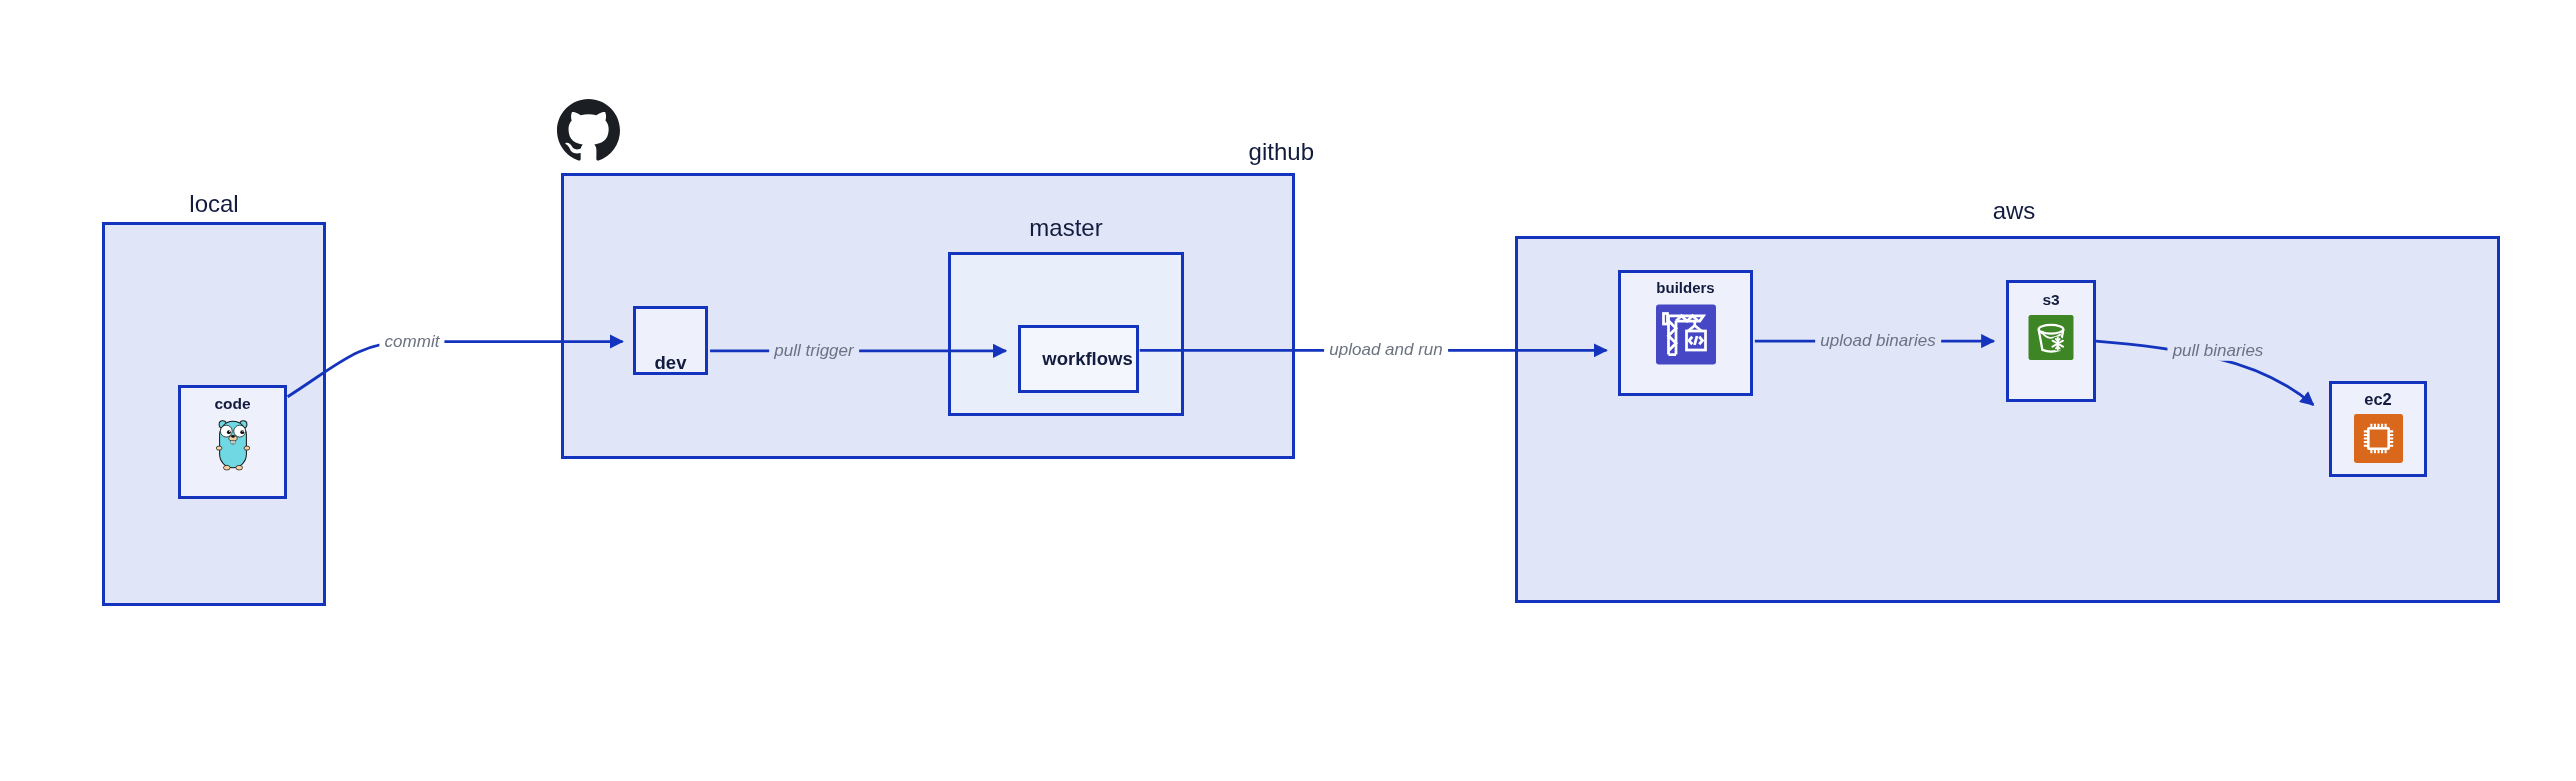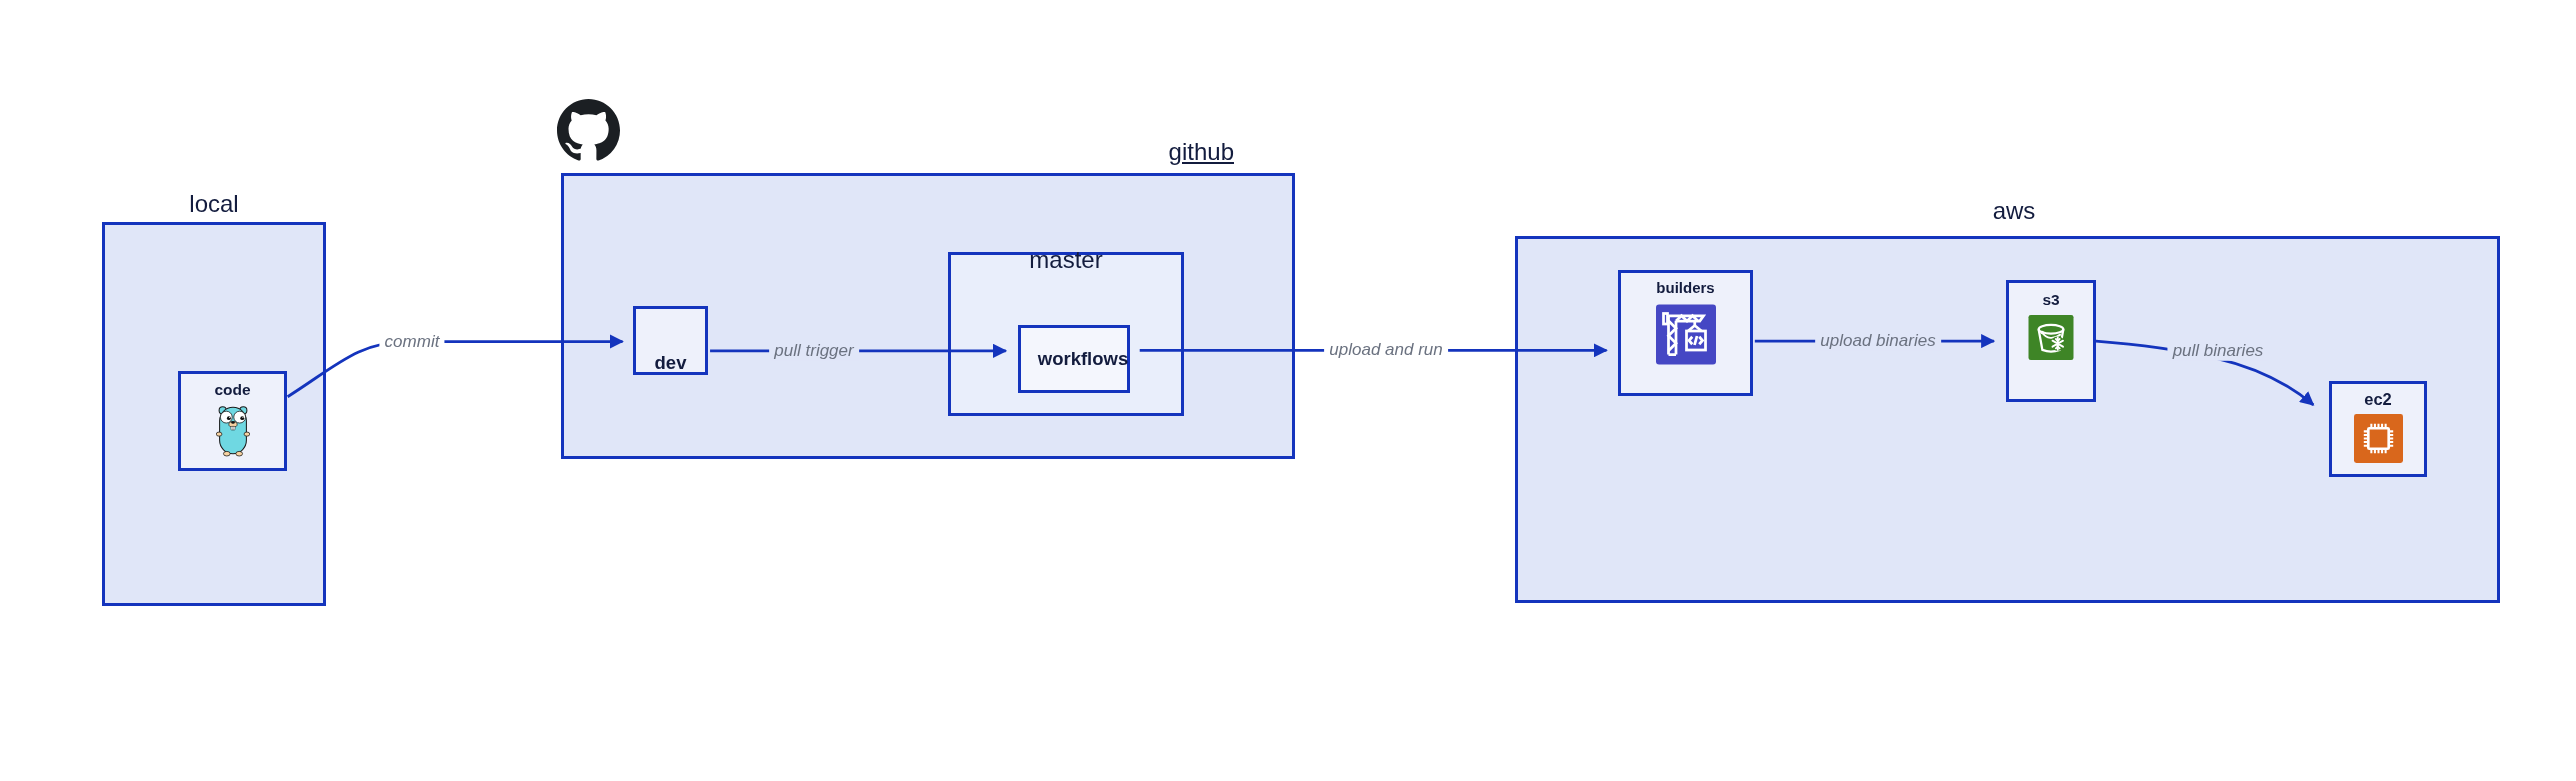--- a/index.html
+++ b/index.html
@@ -49,29 +49,29 @@
 <body>
 
 <div class="canvas">
 
   <div class="box container" id="box-local" style="left:102px;top:222px;width:224px;height:384px;"></div>
   <div class="box container" id="box-github" style="left:561px;top:173px;width:734px;height:286px;"></div>
   <div class="box" id="box-master" style="left:948px;top:252px;width:236px;height:164px;"></div>
   <div class="box container" id="box-aws" style="left:1515px;top:236px;width:985px;height:367px;"></div>
 
   <div class="clabel" style="left:214px;top:192px;transform:translateX(-50%);">local</div>
-  <div class="clabel" style="left:1234px;top:140px;transform:translateX(-100%);text-decoration:underline;">github</div>
-  <div class="clabel" style="left:1066px;top:216px;transform:translateX(-50%);margin-top:32px;">master</div>
+  <div class="clabel" style="left:1314px;top:140px;transform:translateX(-100%);">github</div>
+  <div class="clabel" style="left:1066px;top:216px;transform:translateX(-50%);">master</div>
   <div class="clabel" style="left:2014px;top:199px;transform:translateX(-50%);">aws</div>
 
   <svg class="octocat" width="63" height="63" viewBox="0 0 16 16">
     <path fill="var(--octocat-black,#1b1f23)" d="M8 0C3.58 0 0 3.58 0 8c0 3.54 2.29 6.53 5.47 7.59.4.07.55-.17.55-.38 0-.19-.01-.82-.01-1.49-2.01.37-2.53-.49-2.69-.94-.09-.23-.48-.94-.82-1.13-.28-.15-.68-.52-.01-.53.63-.01 1.08.58 1.23.82.72 1.21 1.87.87 2.33.66.07-.52.28-.87.51-1.07-1.78-.2-3.64-.89-3.64-3.95 0-.87.31-1.59.82-2.15-.08-.2-.36-1.02.08-2.12 0 0 .67-.21 2.2.82.64-.18 1.32-.27 2-.27s1.36.09 2 .27c1.53-1.04 2.2-.82 2.2-.82.44 1.1.16 1.92.08 2.12.51.56.82 1.27.82 2.15 0 3.07-1.87 3.75-3.65 3.95.29.25.54.73.54 1.48 0 1.07-.01 1.93-.01 2.2 0 .21.15.46.55.38A8.01 8.01 0 0 0 16 8c0-4.42-3.58-8-8-8z"></path>
   </svg>
 
-  <div class="box node" id="node-code" style="left:178px;top:371px;width:109px;height:100px;text-align:center;">
+  <div class="box node" id="node-code" style="left:178px;top:385px;width:109px;height:114px;text-align:center;">
     <span class="nlabel">code</span>
     <svg class="node-icon" width="34" height="54" viewBox="0 0 66 104">
       <g stroke="#1a1a1a" stroke-width="2" fill="var(--gopher-teal,#6fd8e2)">
         <circle cx="13" cy="14" r="7"></circle>
           <circle cx="53" cy="14" r="7"></circle>
         <rect x="7" y="8" width="52" height="90" rx="26"></rect>
       </g>
       <g stroke="#1a1a1a" stroke-width="1.5" fill="var(--gopher-beige,#f6d2a2)">
         <ellipse cx="6" cy="60" rx="5.5" ry="4"></ellipse>
           <ellipse cx="60" cy="60" rx="5.5" ry="4"></ellipse>
@@ -90,21 +90,21 @@
       <ellipse cx="33" cy="37.5" rx="3.6" ry="2.6" fill="#111111"></ellipse>
       <rect x="29" y="45" width="8" height="7" rx="1.5" fill="#ffffff" stroke="#1a1a1a" stroke-width="1"></rect>
       <line x1="33" y1="45" x2="33" y2="52" stroke="#1a1a1a" stroke-width="1"></line>
     </svg>
   </div>
 
   <div class="box node" id="node-dev" style="left:633px;top:306px;width:75px;height:69px;justify-content:flex-end;">
     <span class="nlabel">dev</span>
   </div>
 
-  <div class="box node" id="node-workflows" style="left:1018px;top:325px;width:112px;height:68px;padding-left:18px;">
+  <div class="box node" id="node-workflows" style="left:1018px;top:325px;width:121px;height:68px;padding-left:18px;">
     <span class="nlabel">workflows</span>
   </div>
 
   <div class="box node" id="node-builders" style="left:1618px;top:270px;width:135px;height:126px;">
     <span class="nlabel">builders</span>
     <svg class="node-icon" width="60" height="61" viewBox="0 0 24 24">
       <rect width="24" height="24" rx="1.2" fill="var(--codebuild-indigo,#4547c4)"></rect>
       <g stroke="#ffffff" stroke-width="1.1" fill="none">
         <rect x="3" y="3.6" width="1.6" height="4.2"></rect>
         <path d="M5 4.5 V20 M8 6.5 V20 M5 20 H8"></path>

